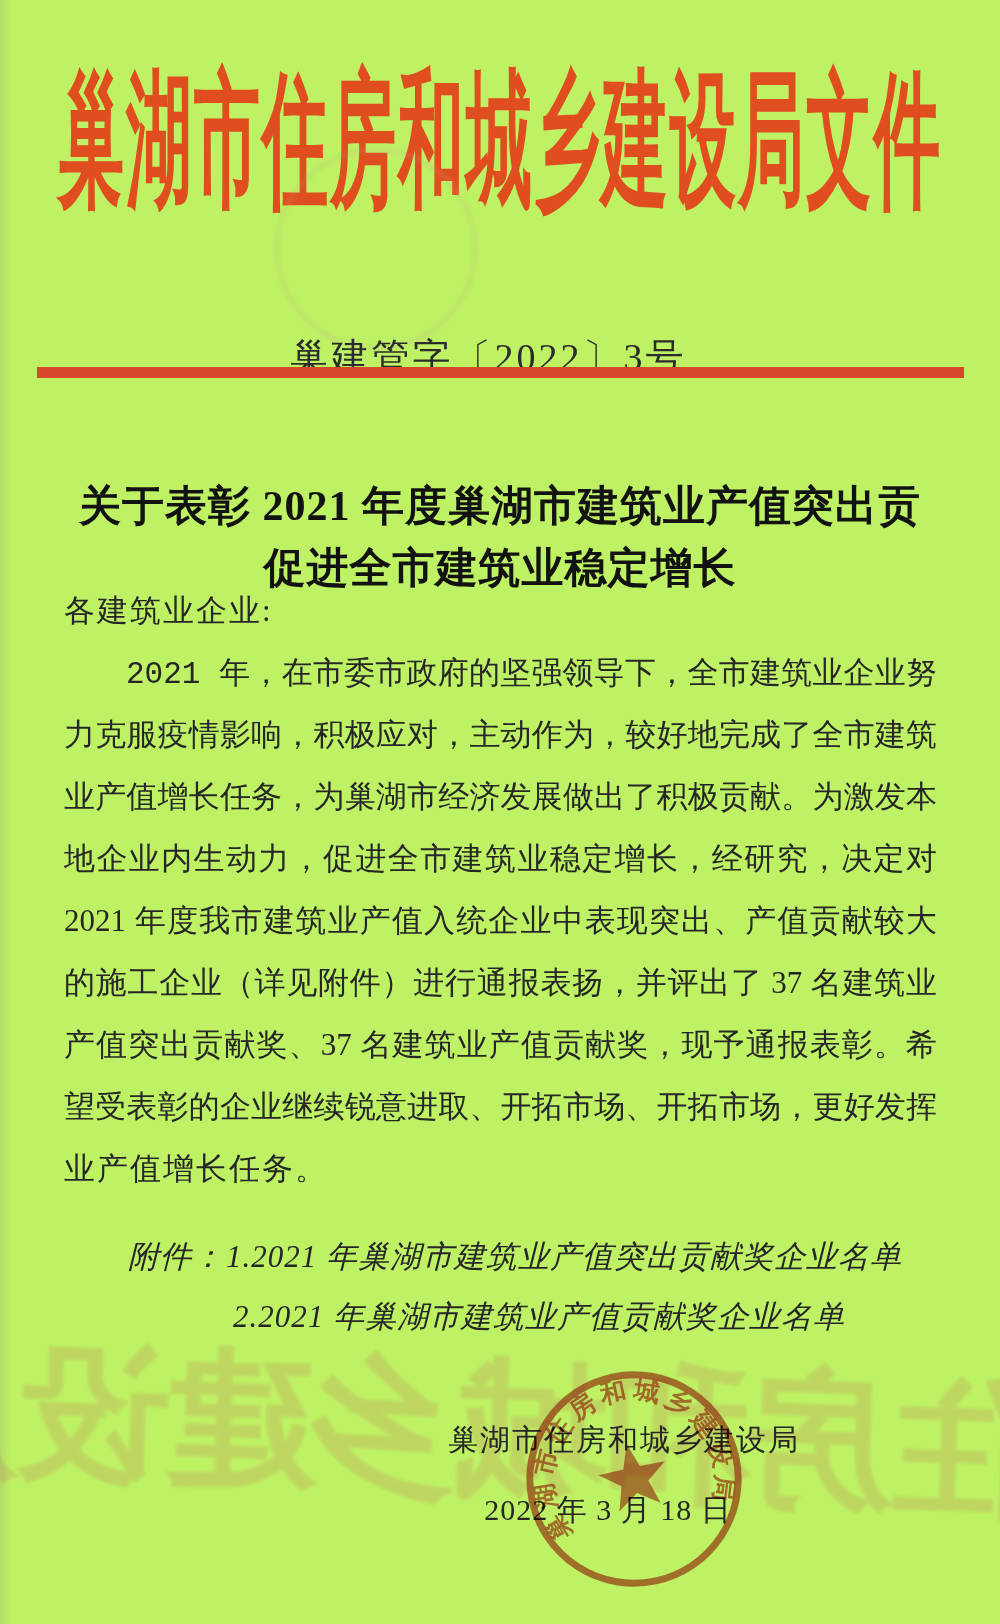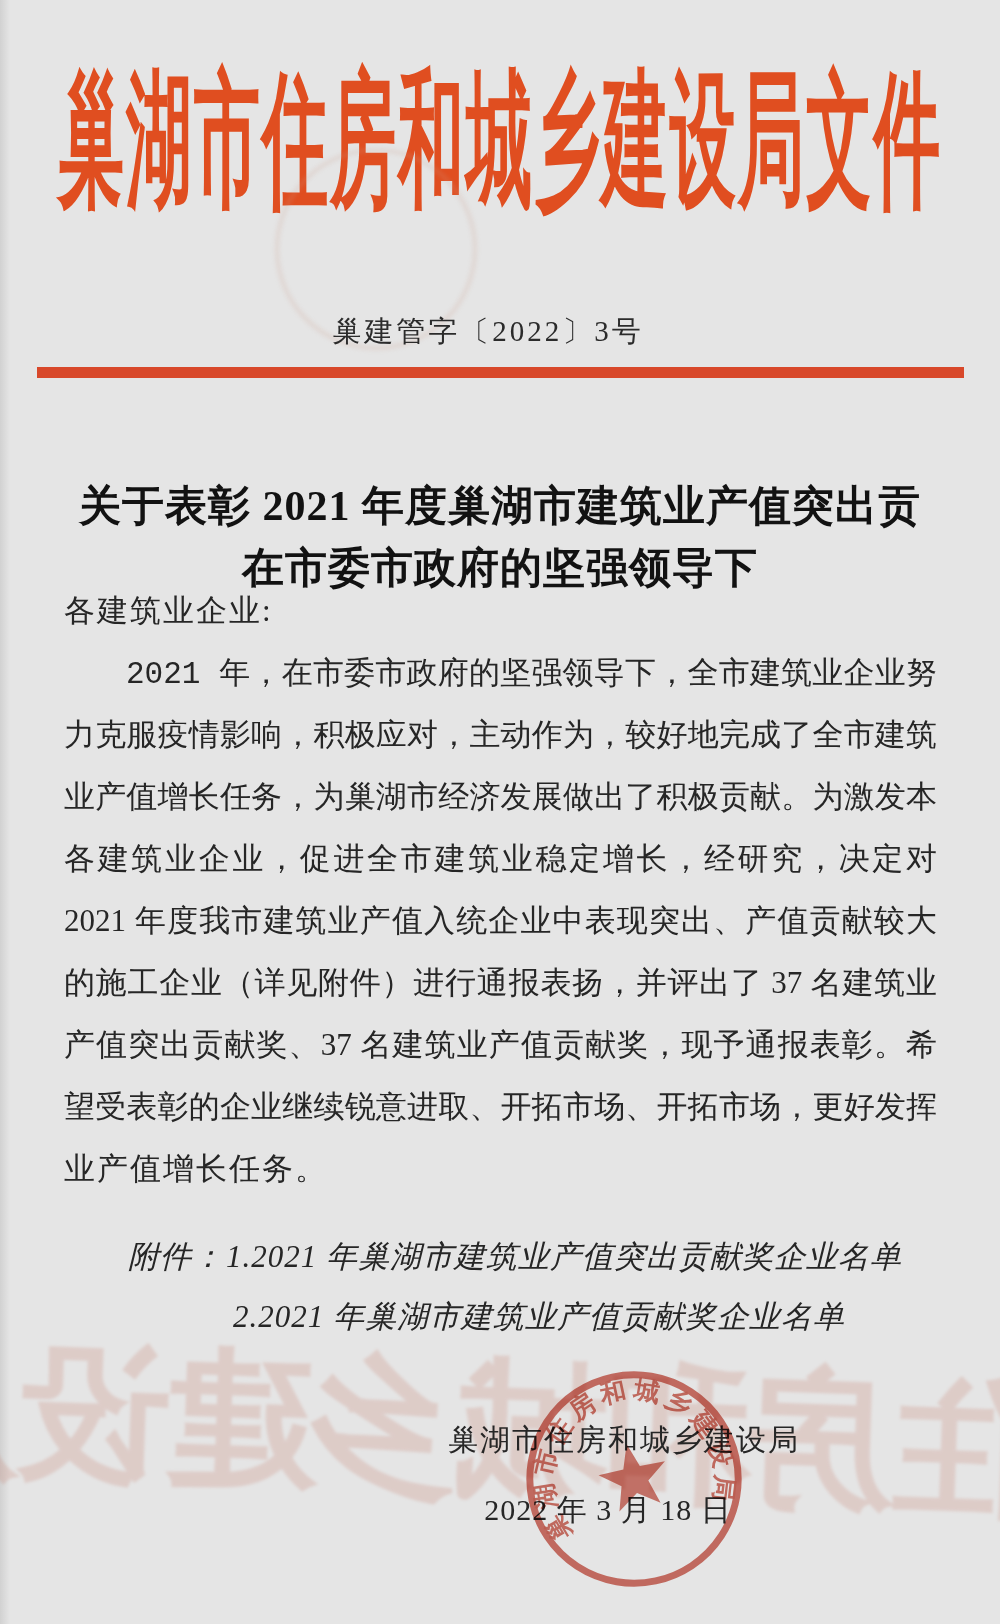--- a/index.html
+++ b/index.html
@@ -1,26 +1,26 @@
 <!DOCTYPE html>
 <html><head>
 <meta charset="utf-8">
 <style>
   html,body{margin:0;padding:0;}
   body{font-family:"Liberation Serif","DejaVu Serif",serif;}
-  .page{position:relative;width:1000px;height:1624px;background:#e5e5e5;overflow:hidden;}
+  .page{position:relative;width:1000px;height:1624px;background:#bef264;overflow:hidden;}
   .scan-edge{position:absolute;left:0;top:0;width:10px;height:1624px;
     background:linear-gradient(to right,rgba(120,120,120,.18),rgba(120,120,120,0));}
   .banner{position:absolute;left:0;top:40px;width:1000px;text-align:center;
     font-size:66px;font-weight:bold;letter-spacing:2px;color:#e04e20;
     transform:scaleY(2.25);transform-origin:top center;white-space:nowrap;}
   .ghost-seal{position:absolute;left:275px;top:148px;width:194px;height:194px;
     border:4px solid rgba(205,160,140,.22);border-radius:50%;filter:blur(2px);}
-  .doc-number{position:absolute;left:0;top:312px;width:976px;text-align:center;
-    font-size:29px;color:#2b2b2b;letter-spacing:3px;}
+  .doc-number{position:absolute;left:0;top:332px;width:976px;text-align:center;
+    font-size:38px;color:#2b2b2b;letter-spacing:3px;}
   .red-rule{position:absolute;left:37px;top:367px;width:927px;height:11px;background:#d8482a;}
   .doc-title{position:absolute;left:0;top:430px;width:1000px;text-align:center;
     font-size:42px;font-weight:bold;color:#121212;line-height:62px;letter-spacing:1px;margin-top:45px;}
   .salutation{position:absolute;left:64px;top:590px;font-size:31px;color:#262626;letter-spacing:2px;}
   .body-line{position:absolute;left:64px;width:873px;font-size:31px;color:#262626;
     text-align:justify;text-align-last:justify;white-space:nowrap0;}
   .body-line.last{text-align:left;text-align-last:left;letter-spacing:2px;}
   .body-line.indent{text-indent:62px;font-family:Liberation Mono, monospace;}
   .attach{position:absolute;left:128px;font-size:31px;color:#262626;letter-spacing:1px;white-space:nowrap;font-style:italic;}
   .attach .lbl{margin-right:2px;}
@@ -46,29 +46,29 @@
   <div class="banner">巢湖市住房和城乡建设局文件</div>
 
   <div class="ghost-seal"></div>
 
   <div class="doc-number">巢建管字〔2022〕3号</div>
 
   <div class="red-rule"></div>
 
   <div class="doc-title">
     <div>关于表彰 2021 年度巢湖市建筑业产值突出贡</div>
-    <div>在市委市政府的坚强领导下</div>
+    <div>促进全市建筑业稳定增长</div>
   </div>
 
   <div class="salutation">各建筑业企业:</div>
 
   <div class="body-line indent" style="top:652px">2021 年，在市委市政府的坚强领导下，全市建筑业企业努</div>
   <div class="body-line" style="top:714px">力克服疫情影响，积极应对，主动作为，较好地完成了全市建筑</div>
   <div class="body-line" style="top:776px">业产值增长任务，为巢湖市经济发展做出了积极贡献。为激发本</div>
-  <div class="body-line" style="top:838px">各建筑业企业，促进全市建筑业稳定增长，经研究，决定对</div>
+  <div class="body-line" style="top:838px">地企业内生动力，促进全市建筑业稳定增长，经研究，决定对</div>
   <div class="body-line" style="top:900px">2021 年度我市建筑业产值入统企业中表现突出、产值贡献较大</div>
   <div class="body-line" style="top:962px">的施工企业（详见附件）进行通报表扬，并评出了 37 名建筑业</div>
   <div class="body-line" style="top:1024px">产值突出贡献奖、37 名建筑业产值贡献奖，现予通报表彰。希</div>
   <div class="body-line" style="top:1086px">望受表彰的企业继续锐意进取、开拓市场、开拓市场，更好发挥</div>
   <div class="body-line last" style="top:1148px">业产值增长任务。</div>
 
   <div class="attach" style="top:1236px">
     <span class="lbl">附件：</span><span>1.2021 年巢湖市建筑业产值突出贡献奖企业名单</span>
   </div>
   <div class="attach attach2" style="top:1296px">

